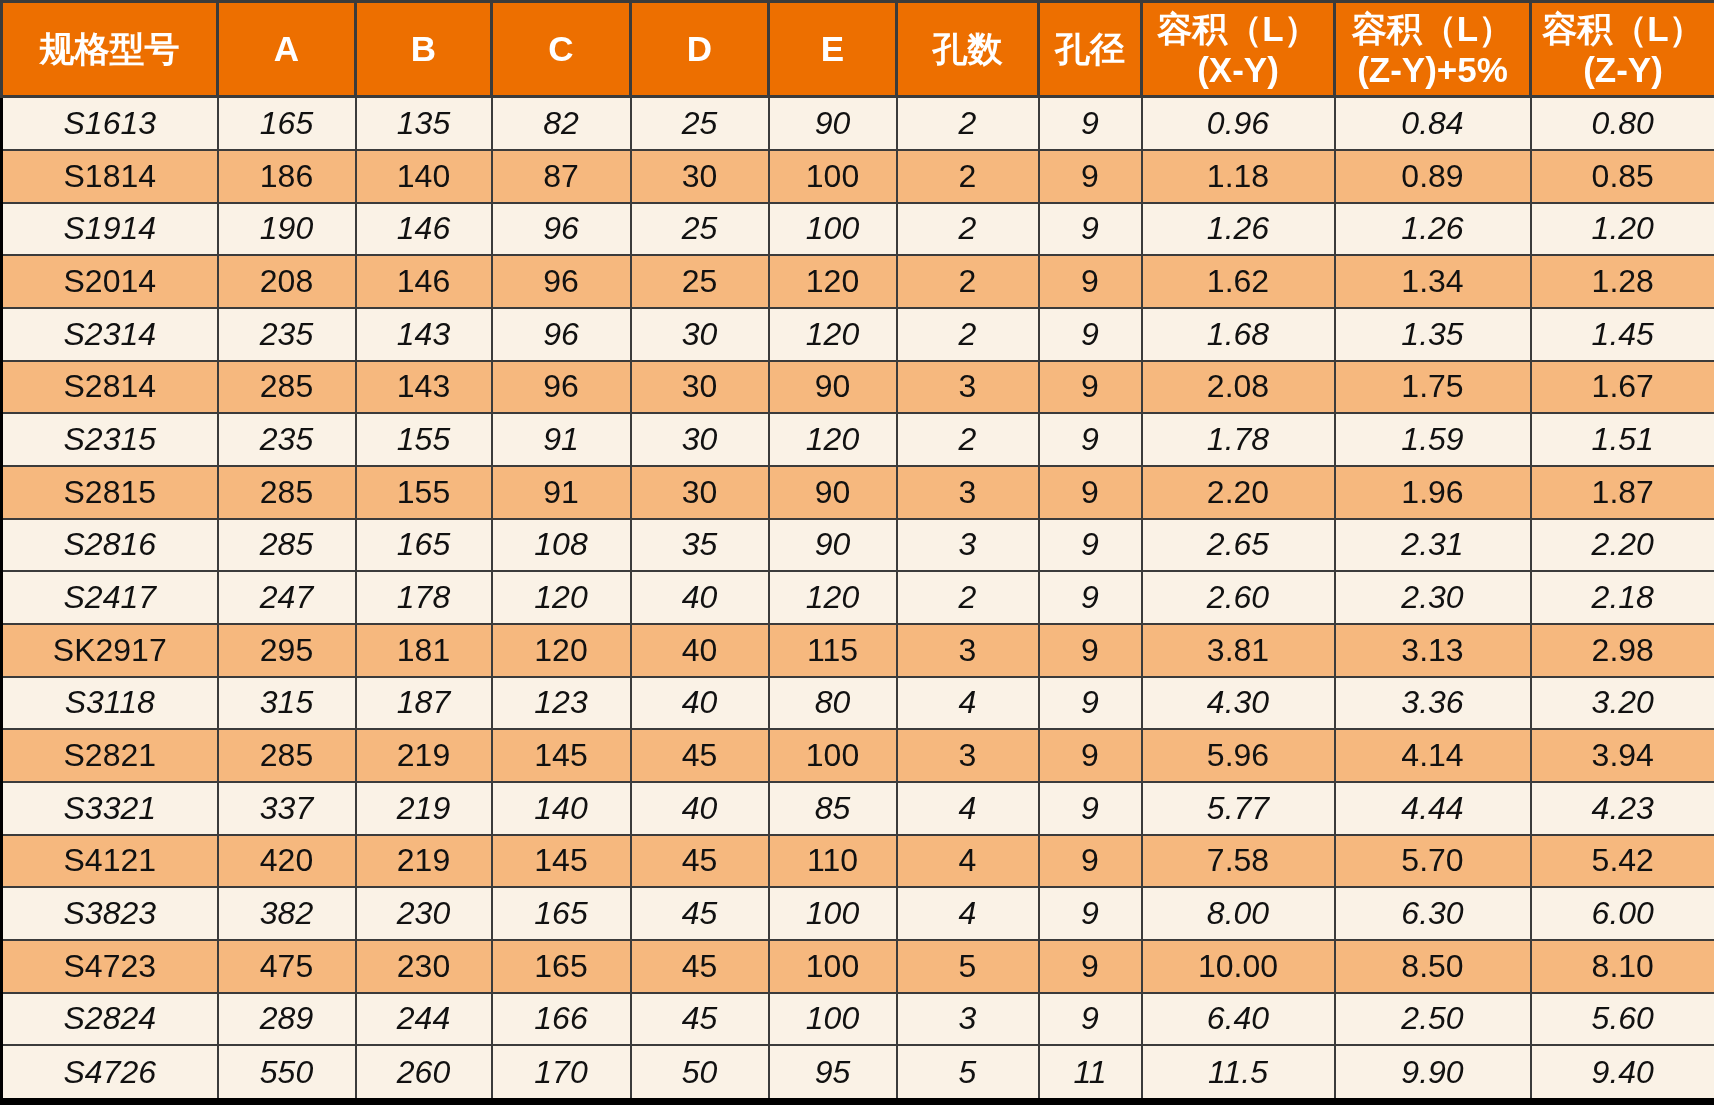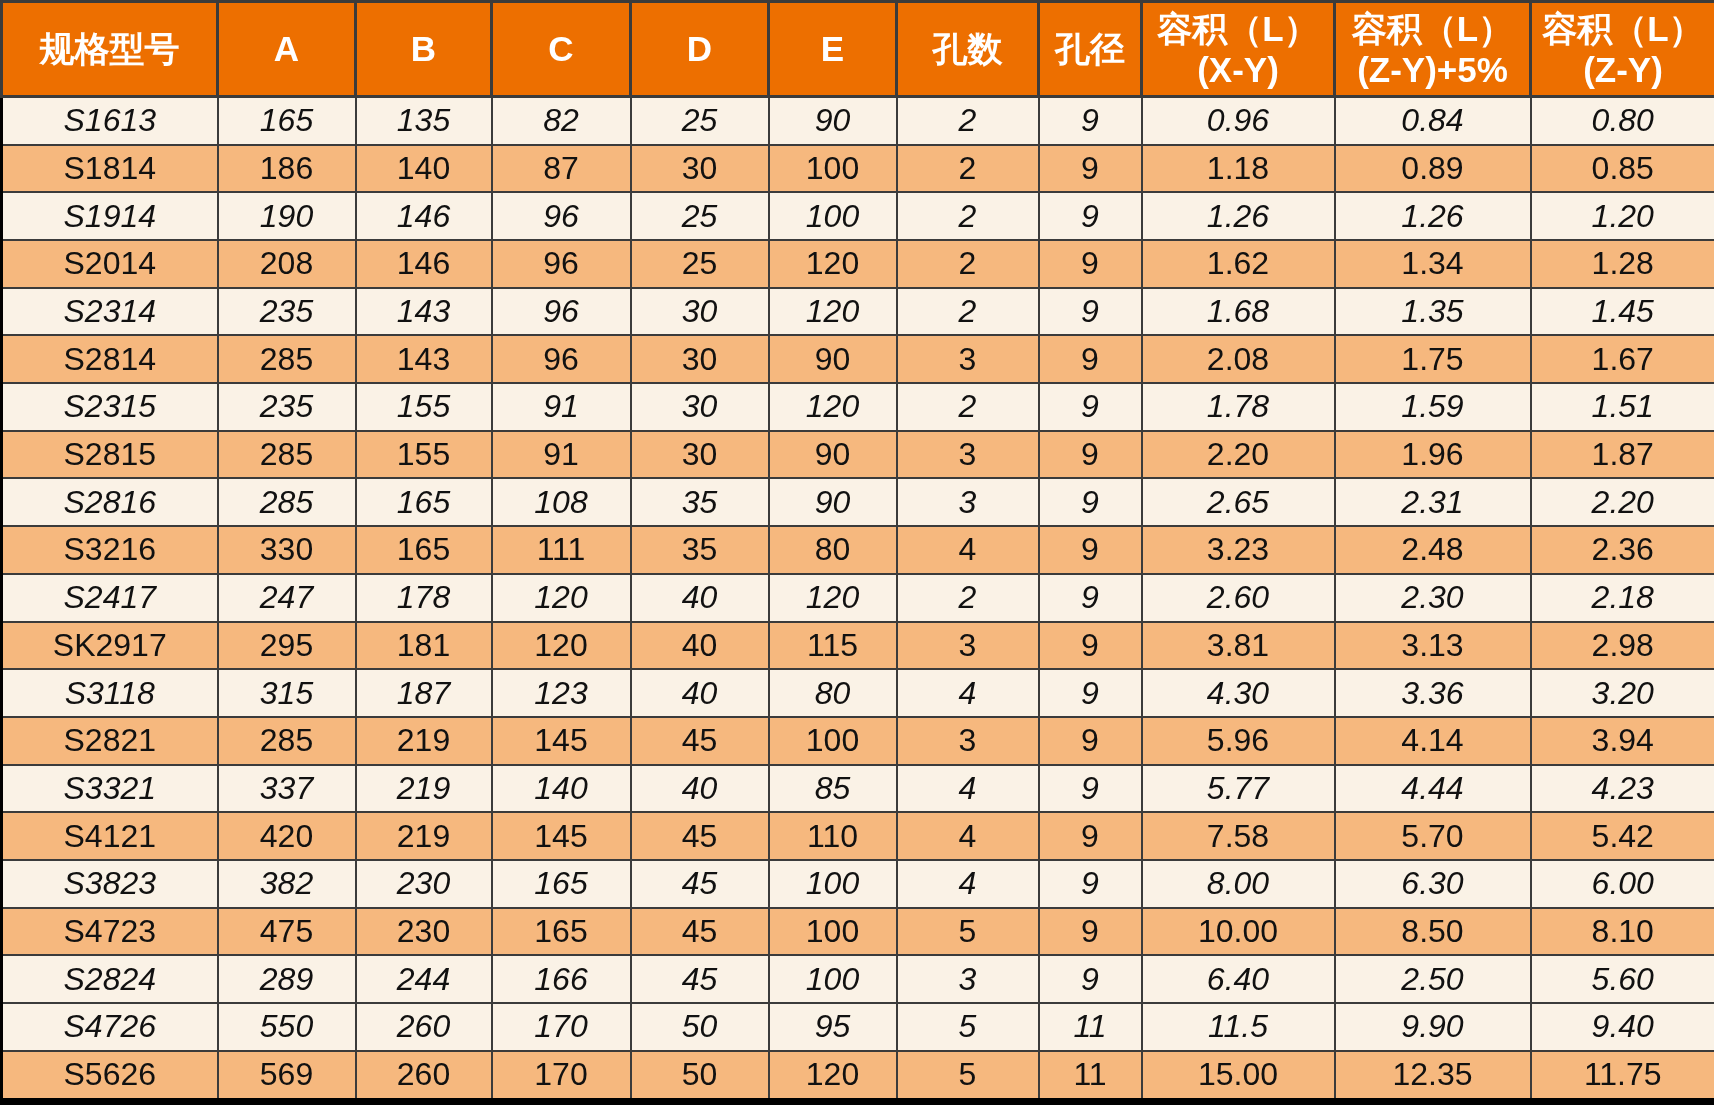--- a/index.html
+++ b/index.html
@@ -212,33 +212,20 @@
         <td>165</td>
         <td>108</td>
         <td>35</td>
         <td>90</td>
         <td>3</td>
         <td>9</td>
         <td>2.65</td>
         <td>2.31</td>
         <td>2.20</td>
       </tr>
-      <tr class="stripe-even">
-        <td>S3216</td>
-        <td>330</td>
-        <td>165</td>
-        <td>111</td>
-        <td>35</td>
-        <td>80</td>
-        <td>4</td>
-        <td>9</td>
-        <td>3.23</td>
-        <td>2.48</td>
-        <td>2.36</td>
-      </tr>
       <tr class="stripe-odd">
         <td>S2417</td>
         <td>247</td>
         <td>178</td>
         <td>120</td>
         <td>40</td>
         <td>120</td>
         <td>2</td>
         <td>9</td>
         <td>2.60</td>
@@ -355,27 +342,14 @@
         <td>260</td>
         <td>170</td>
         <td>50</td>
         <td>95</td>
         <td>5</td>
         <td>11</td>
         <td>11.5</td>
         <td>9.90</td>
         <td>9.40</td>
       </tr>
-      <tr class="stripe-even">
-        <td>S5626</td>
-        <td>569</td>
-        <td>260</td>
-        <td>170</td>
-        <td>50</td>
-        <td>120</td>
-        <td>5</td>
-        <td>11</td>
-        <td>15.00</td>
-        <td>12.35</td>
-        <td>11.75</td>
-      </tr>
     </tbody>
 </table>
 
 </body></html>

